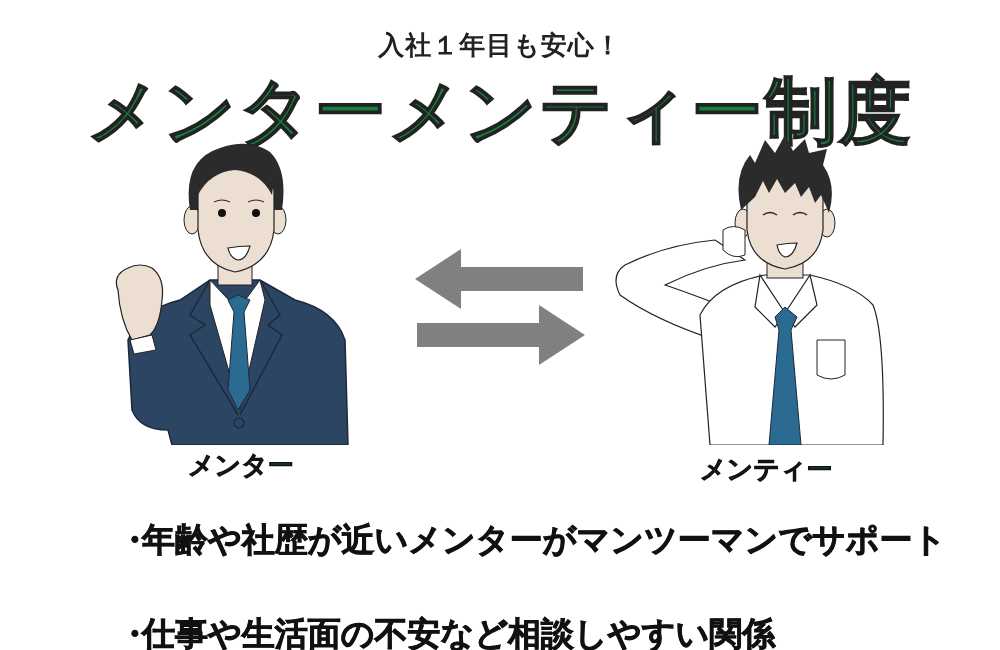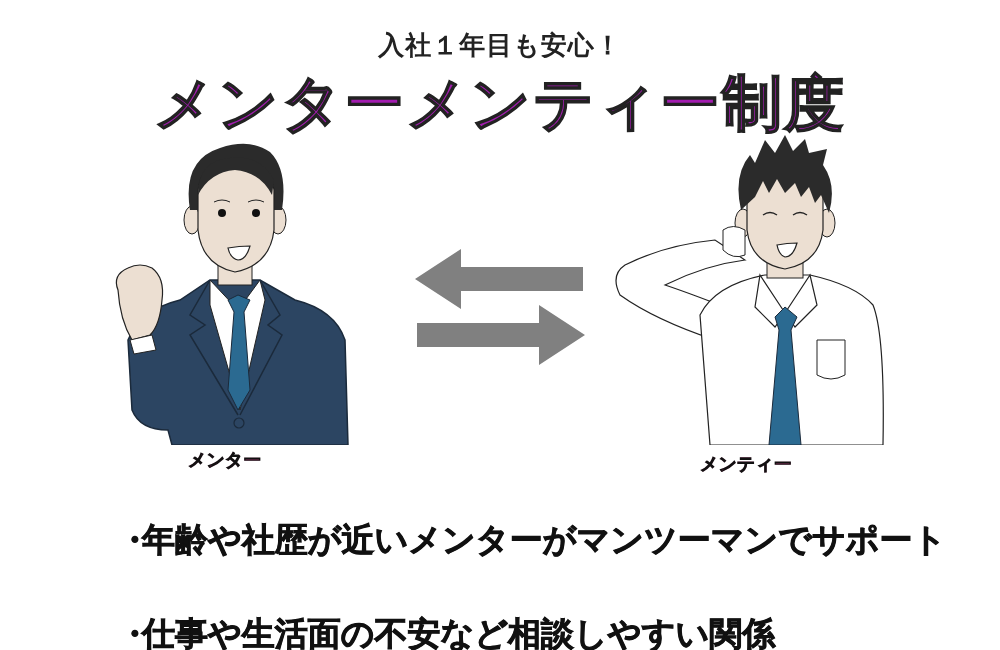--- a/index.html
+++ b/index.html
@@ -1,24 +1,24 @@
 <!DOCTYPE html>
 <html><head>
 <meta charset="utf-8">
 <style>
   html, body { margin:0; padding:0; background:#ffffff; }
   body { width:1000px; height:650px; position:relative; overflow:hidden;
          font-family: "DejaVu Sans", "Liberation Sans", sans-serif; color:#222; }
   .subtitle { position:absolute; left:0; width:1000px; top:28px; text-align:center;
               font-size:26px; font-weight:900; letter-spacing:1px; color:#222; }
   .title { position:absolute; left:0; width:1000px; top:64px; text-align:center;
-           font-size:60px; font-weight:900; letter-spacing:2px; color:#a21caf;
+           font-size:72px; font-weight:900; letter-spacing:2px; color:#15803d;
            -webkit-text-stroke:1.5px #222; }
   .fig { position:absolute; }
-  .label { position:absolute; font-size:18px; font-weight:900; color:#ec4899;
+  .label { position:absolute; font-size:26px; font-weight:900; color:#14532d;
            -webkit-text-stroke:0.8px #111; }
   .bullet { position:absolute; left:118px; font-size:33px; font-weight:900; color:#111;
             -webkit-text-stroke:0.8px #111; white-space:nowrap; }
   .bullet .dot { display:inline-block; width:22px; }
   .bullet .hl { position:relative; display:inline-block; padding:0 10px 0 2px; }
   .bullet .hl::before { content:""; position:absolute; left:-4px; right:-16px; bottom:-8px; height:22px;
             background:linear-gradient(90deg, rgba(245,240,40,0.95), rgba(245,240,40,0.85) 85%, rgba(245,240,40,0));
             border-radius:10px; filter:blur(2px); z-index:-1; }
 </style>
 </head>

